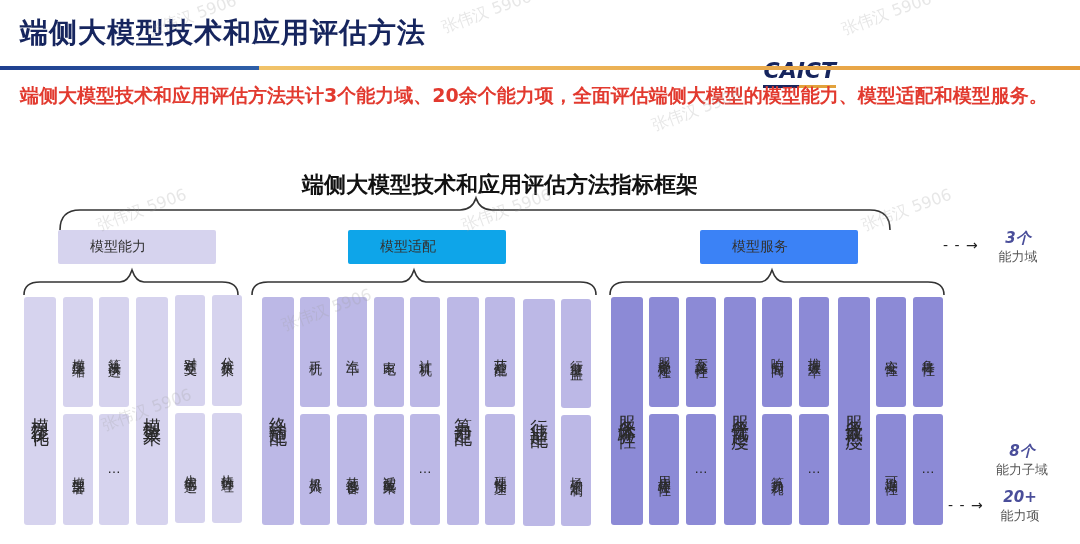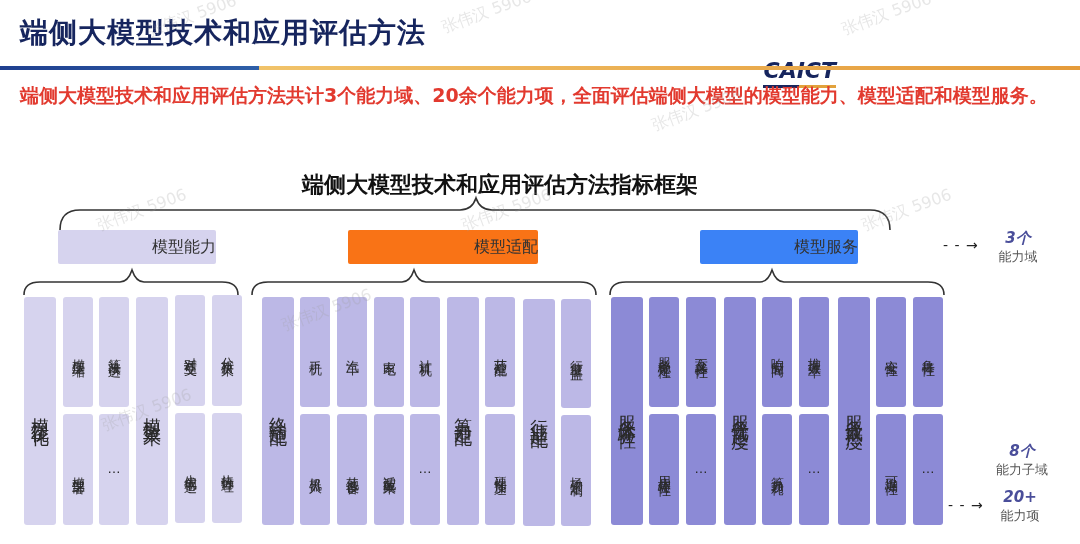--- a/index.html
+++ b/index.html
@@ -14,21 +14,21 @@
   .logo-cn { font-size: 22px; font-weight: bold; color: #16255e; }
   .divider { position: absolute; left: 0; top: 66px; width: 1080px; height: 4px;
     background: linear-gradient(90deg,#1f3f8f 0%,#2e5fa8 24%,#f1c36a 24%,#e59b3a 100%); }
 
   .summary { position: absolute; left: 20px; top: 78px; width: 1050px; font-size: 19px; font-weight: bold; color: #e23a2f; line-height: 34px; }
 
   .fw-title { position: absolute; left: 0; width: 1000px; top: 170px; text-align: center; font-size: 22px; font-weight: bold; color: #111; }
 
   svg.braces { position: absolute; left: 0; top: 0; width: 1080px; height: 544px; pointer-events: none; }
 
-  .domain { position: absolute; top: 230px; height: 34px; display: flex; align-items: center; justify-content: flex-end; font-size: 16px; color: #333; border-radius: 2px; }
+  .domain { position: absolute; top: 230px; height: 34px; display: flex; align-items: center; justify-content: flex-start; font-size: 14px; color: #333; border-radius: 2px; padding-left: 32px; }
 
   .col { position: absolute; border-radius: 3px; display: flex; align-items: center; justify-content: center; color: #2a2a2a; }
   .vtext { writing-mode: vertical-rl; text-orientation: upright; letter-spacing: 2px; }
   .col.big .vtext { font-size: 18px; letter-spacing: 4px; }
   .col.small .vtext { font-size: 13px; }
 
   .legend { position: absolute; text-align: center; color: #555; }
   .legend .num { font-size: 15px; font-weight: bold; font-style: italic; color: #4a4e9a; display: block; line-height: 20px; }
   .legend .lbl { font-size: 13px; color: #555; display: block; }
   .arrow { position: absolute; font-size: 14px; color: #222; letter-spacing: 1px; }
@@ -59,21 +59,21 @@
 
     <path d="M252,295 Q252,282 268,282 L402,282 Q410,282 414,270 Q418,282 426,282 L580,282 Q596,282 596,295"></path>
 
     <path d="M610,295 Q610,282 626,282 L760,282 Q768,282 772,270 Q776,282 784,282 L928,282 Q944,282 944,295"></path>
   </g>
 </svg>
 
 <div class="domain" style="left:58px;width:158px;background:#d6d3ee;">
   <span>模型能力</span>
 </div>
-<div class="domain" style="left:348px;width:190px;background:#f97316;">
+<div class="domain" style="left:348px;width:158px;background:#0ea5e9;">
   <span>模型适配</span>
 </div>
 <div class="domain" style="left:700px;width:158px;background:#3b82f6;">
   <span>模型服务</span>
 </div>
 
 <div class="col big" style="left:24px;top:297px;width:32px;height:228px;background:#d6d3ee;">
     <span class="vtext">模型优化</span>
   </div>
 <div class="col small" style="left:63px;top:297px;width:30px;height:110px;background:#d6d3ee;">

